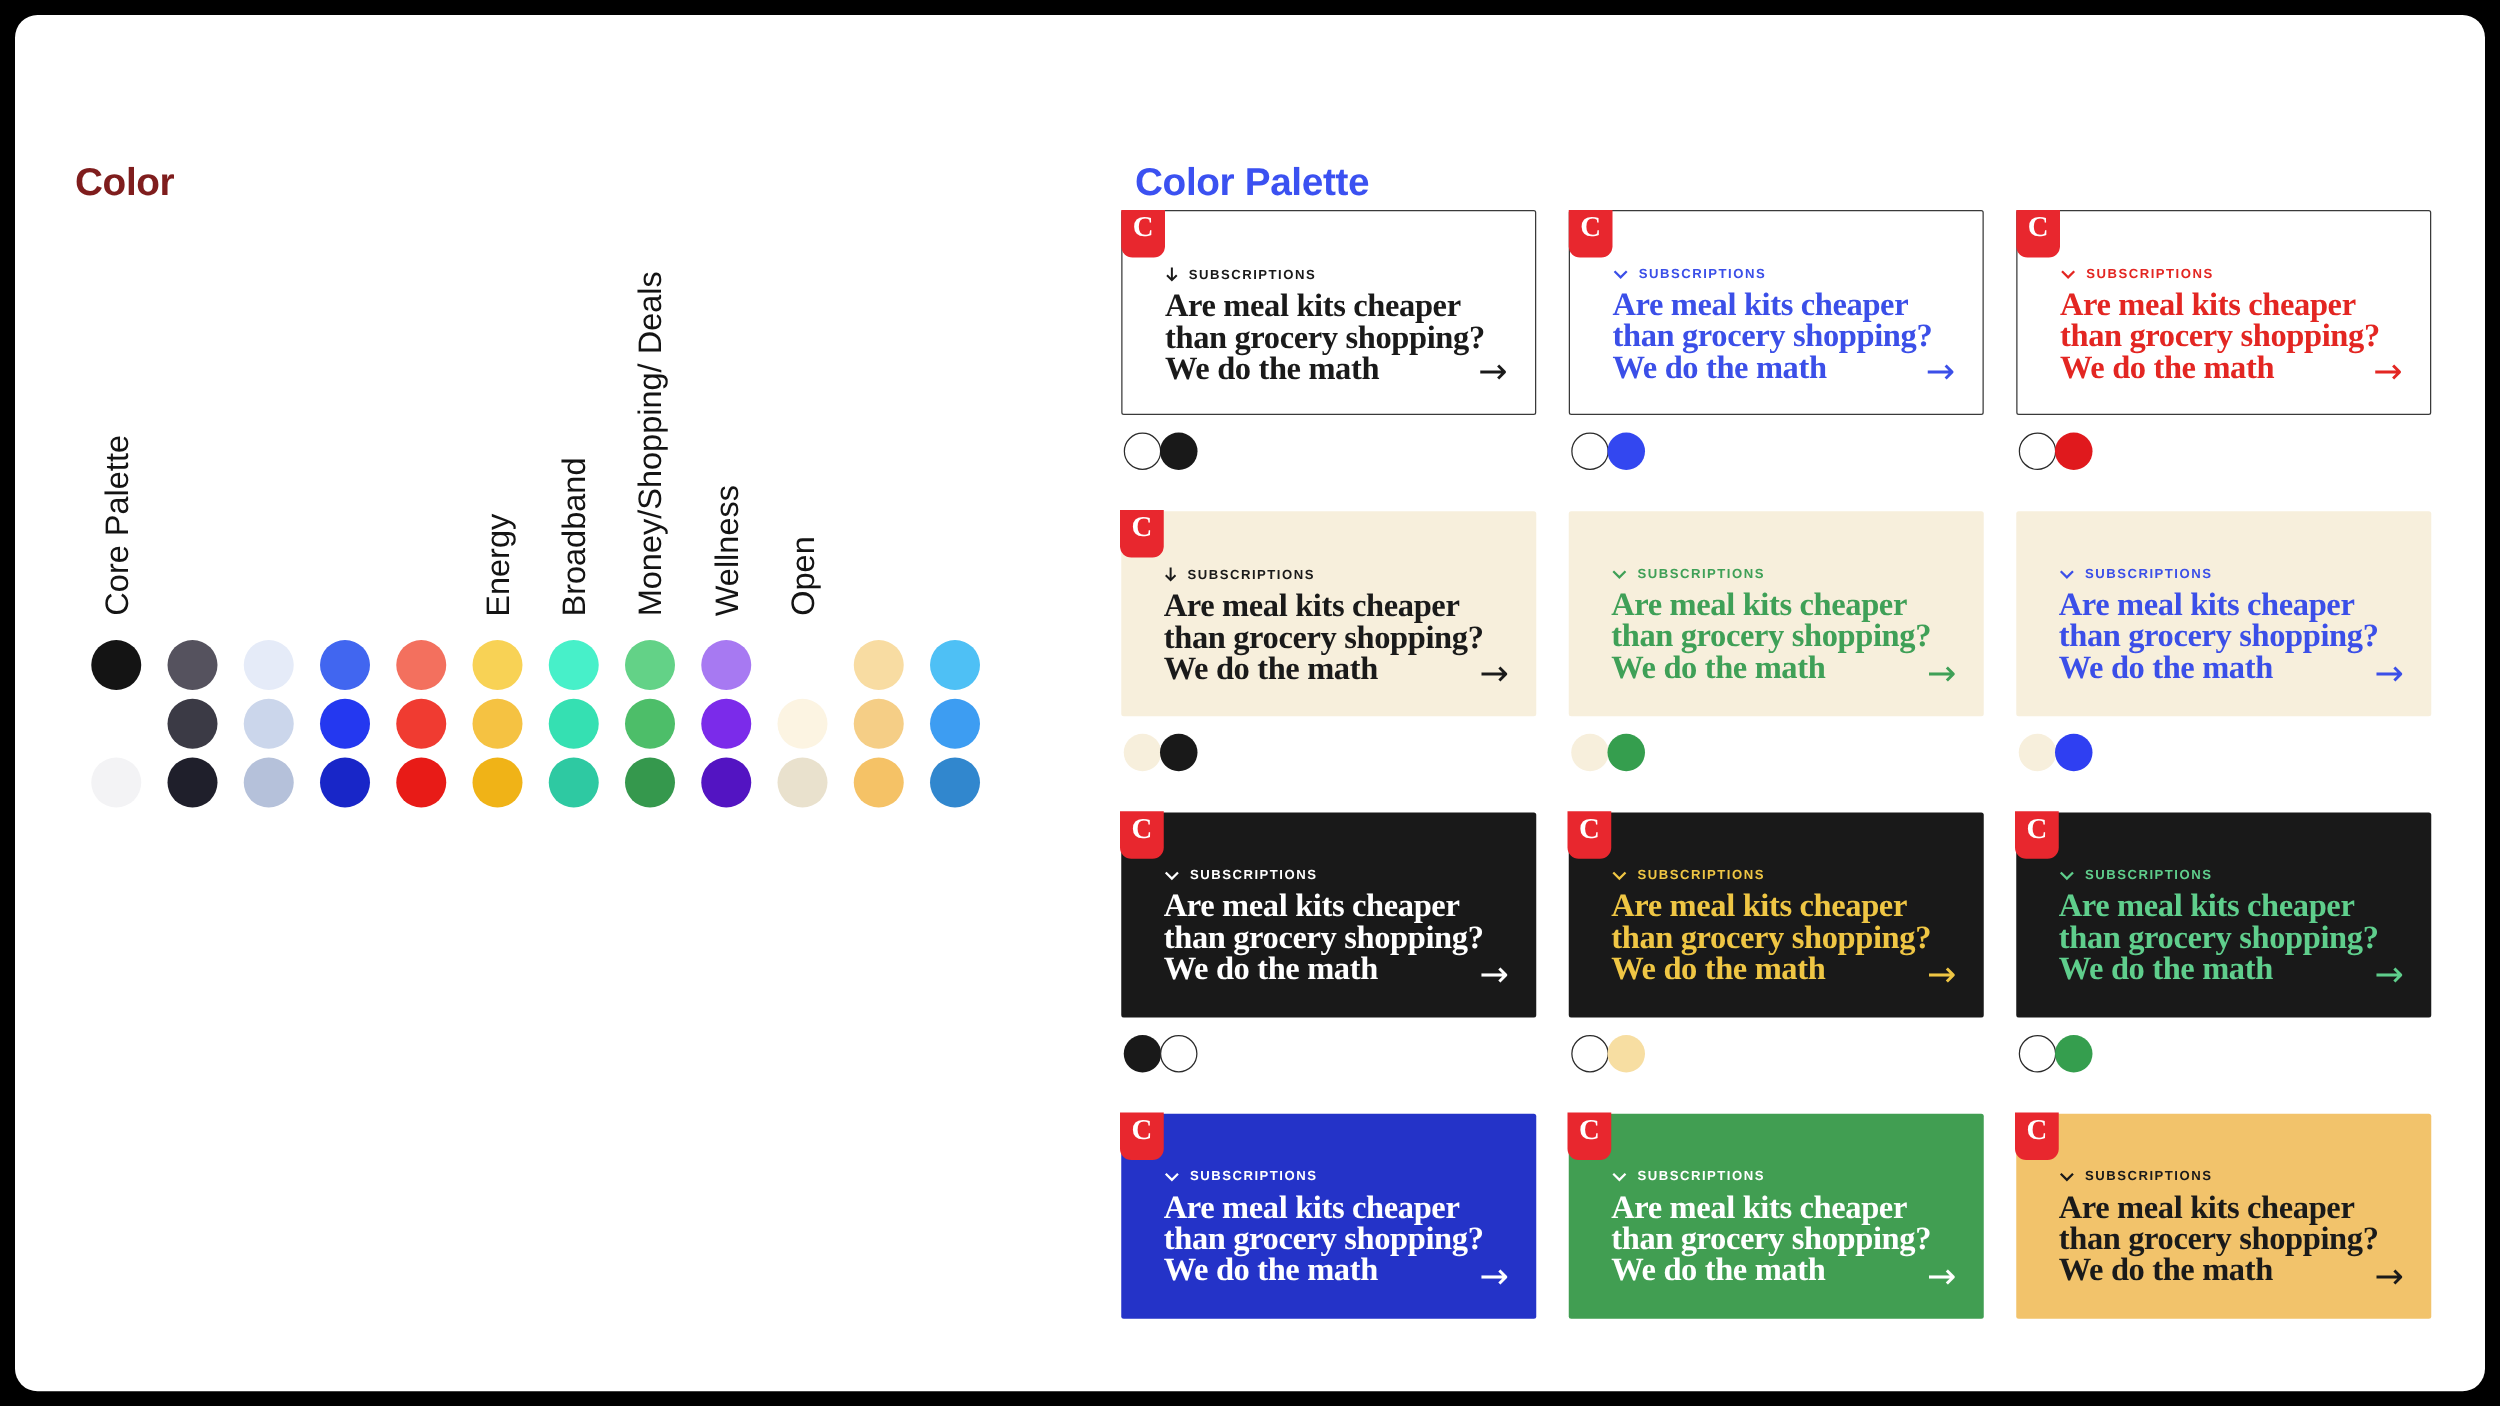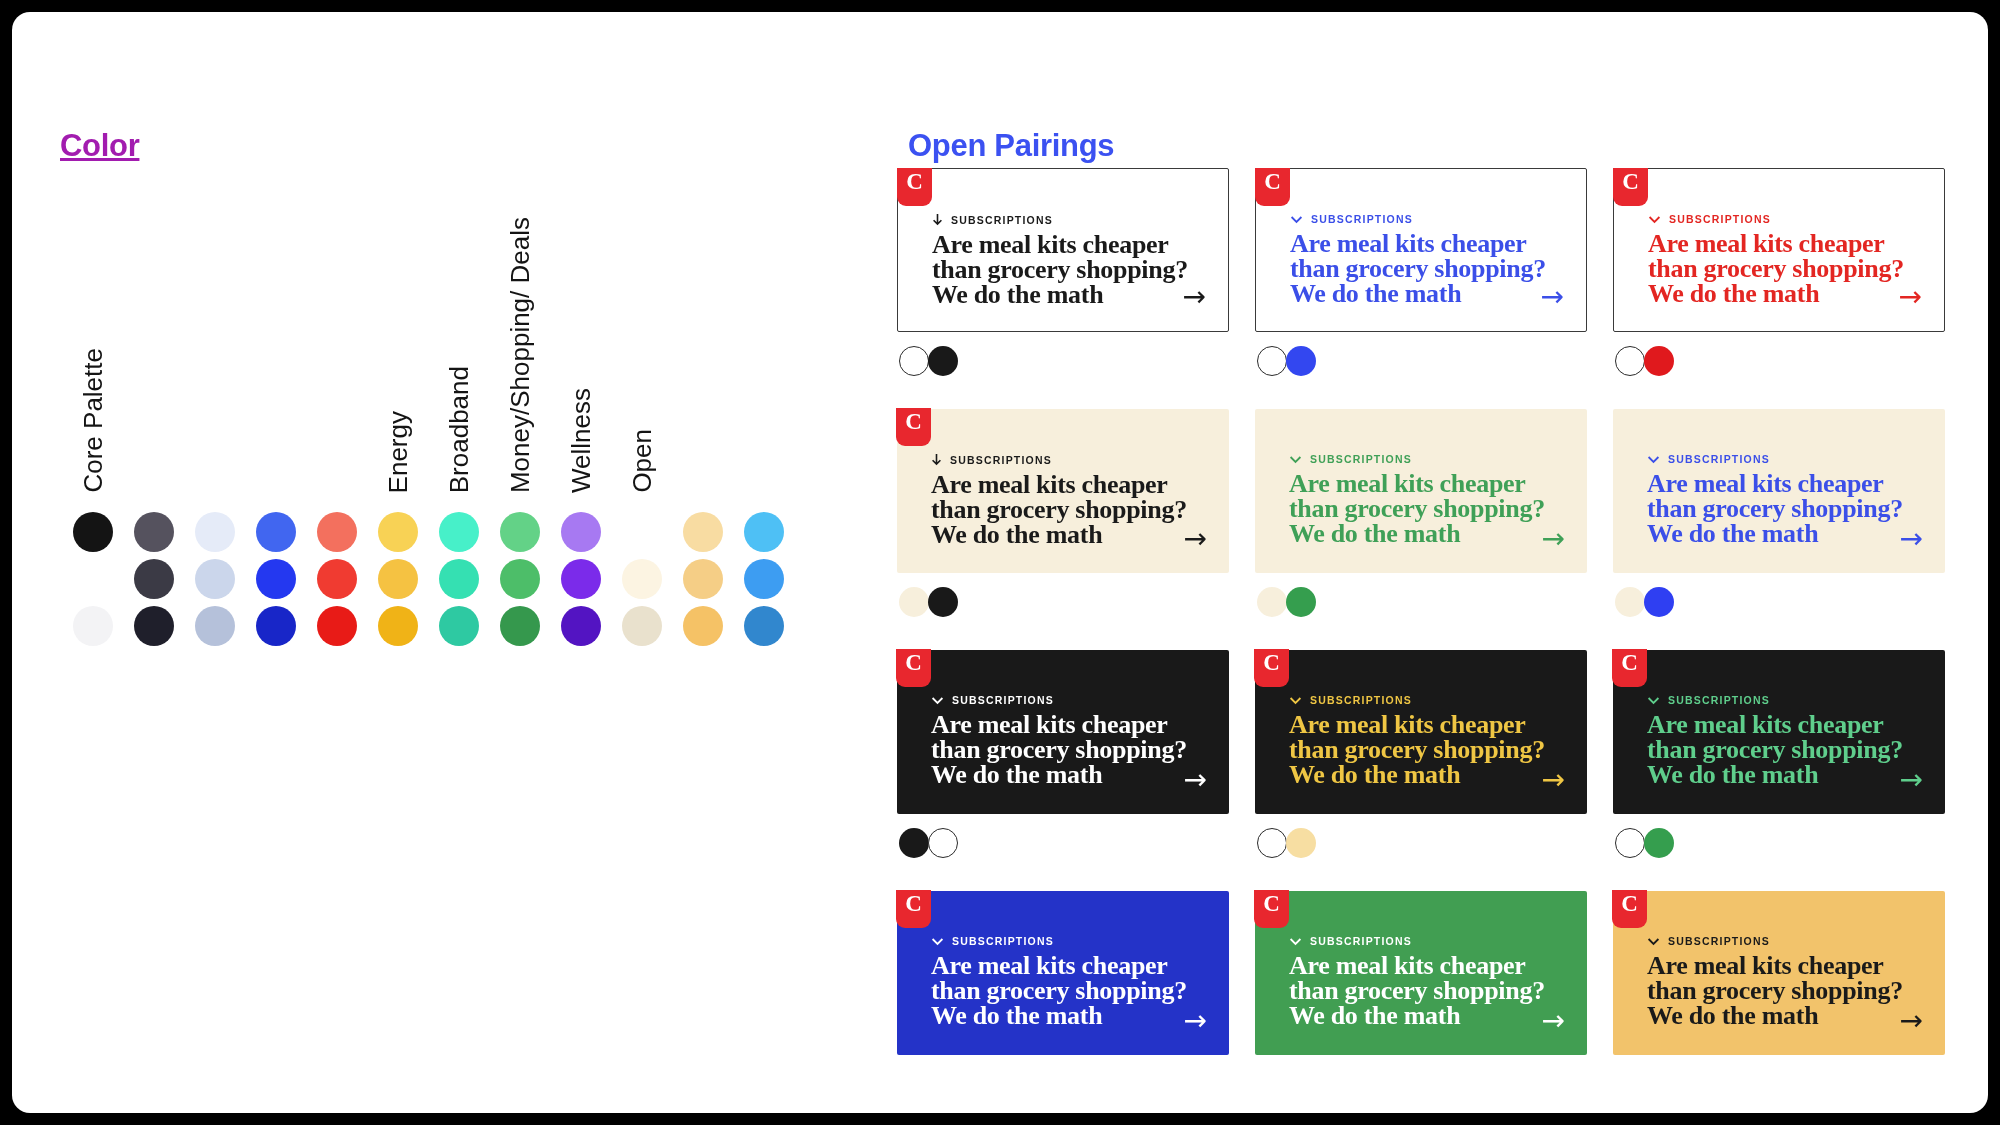--- a/index.html
+++ b/index.html
@@ -120,21 +120,21 @@
     flex:0 0 auto;
   }
   .dot + .dot{margin-left:-1px;}
   .dot.outlined{border:1.5px solid #2b2b2b;}
 </style>
 </head>
 <body>
 
 <div class="canvas">
 
-  <h2 class="section-title" id="color-title" style="color: #a21caf; text-decoration: underline;">Color</h2>
+  <h2 class="section-title" id="color-title" style="color: #7f1d1d;">Color</h2>
 
   <div class="palette">
       <div class="palette-label" style="grid-column: 1;">Core Palette</div>
       <div class="palette-label" style="grid-column: 6;">Energy</div>
       <div class="palette-label" style="grid-column: 7;">Broadband</div>
       <div class="palette-label" style="grid-column: 8;">Money/Shopping/ Deals</div>
       <div class="palette-label" style="grid-column: 9;">Wellness</div>
       <div class="palette-label" style="grid-column: 10;">Open</div>
       <div class="swatch" style="grid-area: 2 / 1; background: rgb(20, 20, 20);"></div>
       <div class="swatch" style="grid-area: 2 / 2; background: rgb(85, 82, 94);"></div>
@@ -165,21 +165,21 @@
       <div class="swatch" style="grid-area: 4 / 5; background: rgb(232, 27, 23);"></div>
       <div class="swatch" style="grid-area: 4 / 6; background: rgb(240, 179, 23);"></div>
       <div class="swatch" style="grid-area: 4 / 7; background: rgb(46, 201, 162);"></div>
       <div class="swatch" style="grid-area: 4 / 8; background: rgb(53, 152, 77);"></div>
       <div class="swatch" style="grid-area: 4 / 9; background: rgb(83, 20, 194);"></div>
       <div class="swatch" style="grid-area: 4 / 10; background: rgb(233, 225, 205);"></div>
       <div class="swatch" style="grid-area: 4 / 11; background: rgb(245, 194, 102);"></div>
       <div class="swatch" style="grid-area: 4 / 12; background: rgb(49, 135, 206);"></div>
     </div>
 
-  <h2 class="section-title" id="pairings-title" style="color: rgb(59, 81, 241);">Open Pairings</h2>
+  <h2 class="section-title" id="pairings-title" style="color: rgb(59, 81, 241);">Color Palette</h2>
 
   <div class="cards">
       <div class="cell">
     <div class="card" style="background: rgb(255, 255, 255); color: rgb(26, 26, 26); border: 1px solid rgb(58, 58, 58);">
       <div class="badge" style="background: rgb(232, 39, 46);">
         <span>C</span>
       </div>
       <div class="card-content">
         <div class="eyebrow">
           <svg class="icon-arrow-down" width="11" height="13" viewBox="0 0 11 13">

